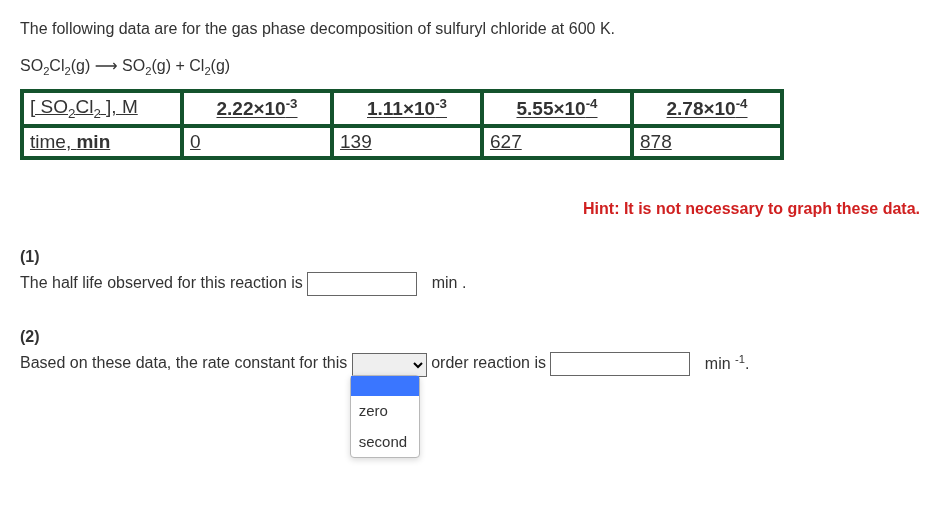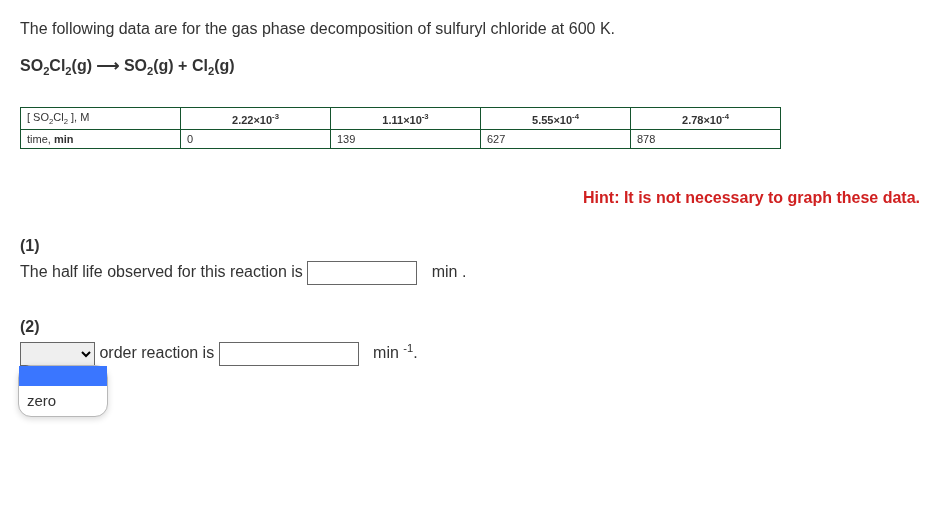--- a/index.html
+++ b/index.html
@@ -7,36 +7,37 @@
       font-family: Arial, Helvetica, sans-serif;
       font-size: 16px;
       color: #333;
       margin: 0;
       padding: 20px;
       width: 940px;
       height: 518px;
     }
     .intro { margin-bottom: 18px; }
     .equation {
-      font-weight: bold;
-      margin-bottom: 30px;
+      font-weight: normal;
+      margin-bottom: 12px;
     }
     .sub { font-size: 0.7em; vertical-align: sub; }
     .sup { font-size: 0.7em; vertical-align: super; }
     .arrow { font-family: serif; display: inline-block; }
 
     table.data {
       border-collapse: collapse;
       margin-bottom: 40px;
     }
     table.data td {
-      border: 1px solid #14532d;
+      border: 4px solid #14532d;
       padding: 3px 6px;
-      font-size: 11px;
+      font-size: 19px;
       vertical-align: middle;
+      text-decoration: underline;
     }
     table.data td.header-cell { width: 160px; }
     table.data td.val { width: 150px; font-weight: bold; }
     table.data tr.timer td.val { font-weight: normal; }
     table.data tr.conc td.val { font-weight: bold; text-align: center; }
 
     .hint { color: #d02020; font-weight: bold; margin-bottom: 30px; text-align: right; }
     .part-label { font-weight: bold; margin-bottom: 2px; }
     .q-line { margin-bottom: 30px; line-height: 1.9; }
     input[type="text"] {
@@ -57,24 +58,24 @@
       width: 75px;
       height: 24px;
       border: 1px solid #666;
       font-size: 14px;
       vertical-align: middle;
     }
     .dropdown-pop {
       position: absolute;
       top: 26px;
       left: -2px;
-      width: 90px;
+      width: 70px;
       background: #fff;
       border: 1px solid #b8b8b8;
-      border-radius: 13px;
+      border-radius: 4px;
       box-shadow: 0 2px 6px rgba(0,0,0,0.15);
       font-size: 15px;
       z-index: 10;
     }
     .dropdown-pop .opt { padding: 1px 8px; }
     .dropdown-pop .opt.sel {
       background: #3a76ff;
       height: 20px;
     }
     .after-min { margin-left: 10px; }
@@ -113,28 +114,30 @@
 
 <div class="part-label">(1)</div>
 <div class="q-line">
   <span>The half life observed for this reaction is </span>
   <input type="text" style="">
   <span class="after-min"> min .</span>
 </div>
 
 <div class="part-label">(2)</div>
 <div class="q-line">
+  <span>Based on these data, the rate constant for this </span>
   <span class="select-wrap">
     <select class="order">
       <option></option>
       <option>zero</option>
       <option>first</option>
       <option>second</option>
     </select>
     <div class="dropdown-pop">
       <div class="opt sel"></div>
       <div class="opt">zero</div>
+      <div class="opt">second</div>
     </div>
   </span>
   <span> order reaction is </span>
   <input type="text" class="wide" style="">
   <span class="after-min"> min <span class="sup">-1</span>.</span>
 </div>
 
 </body></html>

